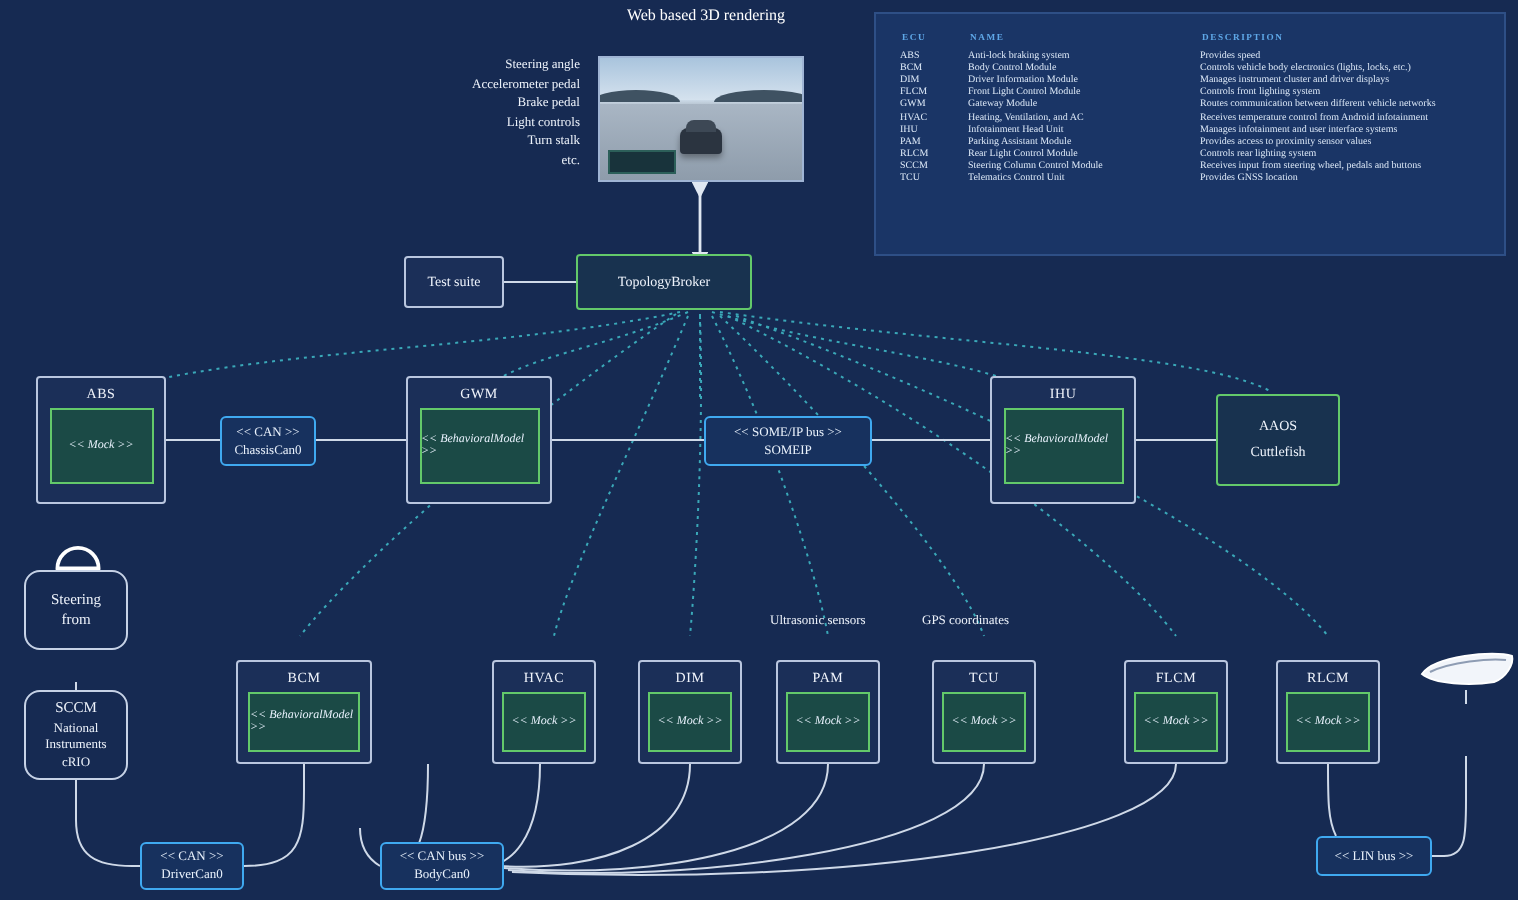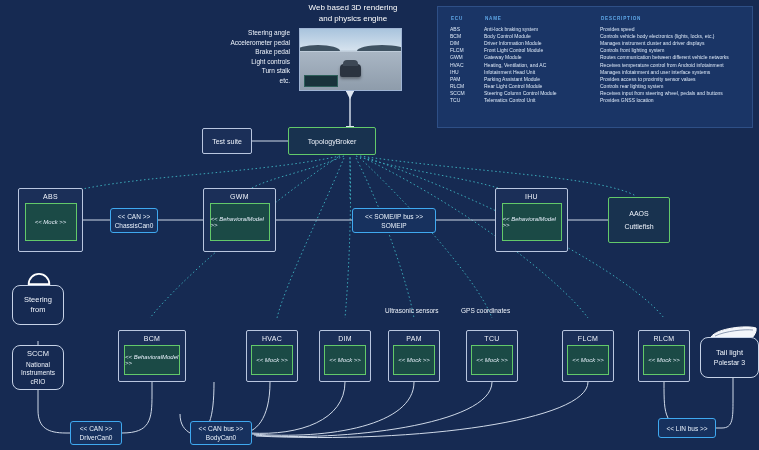--- a/index.html
+++ b/index.html
@@ -2,21 +2,21 @@
 <html><head>
 <meta charset="utf-8">
 <style>
   html,body{margin:0;padding:0;background:#15254a;}
   body{
     width:759px;height:450px;position:relative;overflow:hidden;
     font-family:"Liberation Sans",sans-serif;
     color:#eef3fb;
     background:#162a52;
   }
-  #stage{position:absolute;inset:0;}
+  #stage{position:absolute;inset:0;font-family:Liberation Serif, serif;}
   svg.wires{position:absolute;left:0;top:0;width:759px;height:450px;pointer-events:none;}
 
   
   .node{position:absolute;box-sizing:border-box;}
   .ecu{
     border:1px solid #b9c6df;border-radius:2px;
     background:#1b2f58;
     display:flex;flex-direction:column;align-items:center;
     padding-top:4px;
   }
@@ -231,21 +231,20 @@
             <td class="c0">TCU</td>
             <td class="c1">Telematics Control Unit</td>
             <td class="c2">Provides GNSS location</td>
           </tr>
         </tbody>
     </table>
   </div>
 
   <div id="render-title">
     <div>Web based 3D rendering</div>
-    <div>and physics engine</div>
   </div>
 
   <div id="inputs-list">
       <div>Steering angle</div>
       <div>Accelerometer pedal</div>
       <div>Brake pedal</div>
       <div>Light controls</div>
       <div>Turn stalk</div>
       <div>etc.</div>
     </div>
@@ -348,24 +347,20 @@
     <div class="stereo mock-lbl" style="width:42px;height:30px;">&lt;&lt; Mock &gt;&gt;</div>
   </div>
 
   <div class="caption" style="left:385px;top:307px;">Ultrasonic sensors</div>
   <div class="caption" style="left:461px;top:307px;">GPS coordinates</div>
 
   <svg class="tl-icon" viewBox="0 0 52 22">
     <path d="M4,14 C10,5 40,2 49,5 C50,9 46,16 40,18 C28,20 10,19 4,14 z" fill="#f2f5fa" stroke="#ffffff" stroke-width="1"></path>
     <path d="M8,13 C18,8 38,6 46,7" fill="none" stroke="#8e9cb3" stroke-width="1"></path>
   </svg>
-  <div class="node roundbox" style="left:700px;top:337px;width:59px;height:41px;">
-    <span>Tail light</span>
-    <span style="font-size:7px;">Polestar 3</span>
-  </div>
 
   <div class="node busbox" style="left:70px;top:421px;width:52px;height:24px;">
     <span>&lt;&lt; CAN &gt;&gt;</span>
     <span>DriverCan0</span>
   </div>
 
   <div class="node busbox" style="left:190px;top:421px;width:62px;height:24px;">
     <span>&lt;&lt; CAN bus &gt;&gt;</span>
     <span>BodyCan0</span>
   </div>

